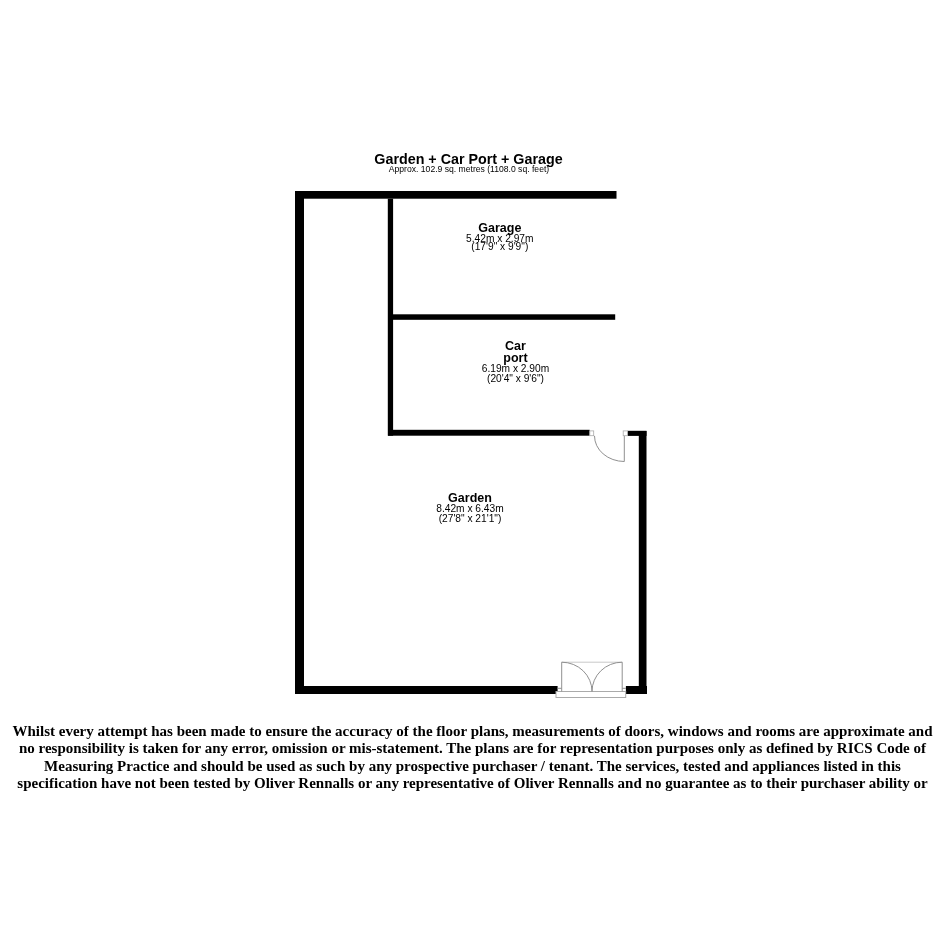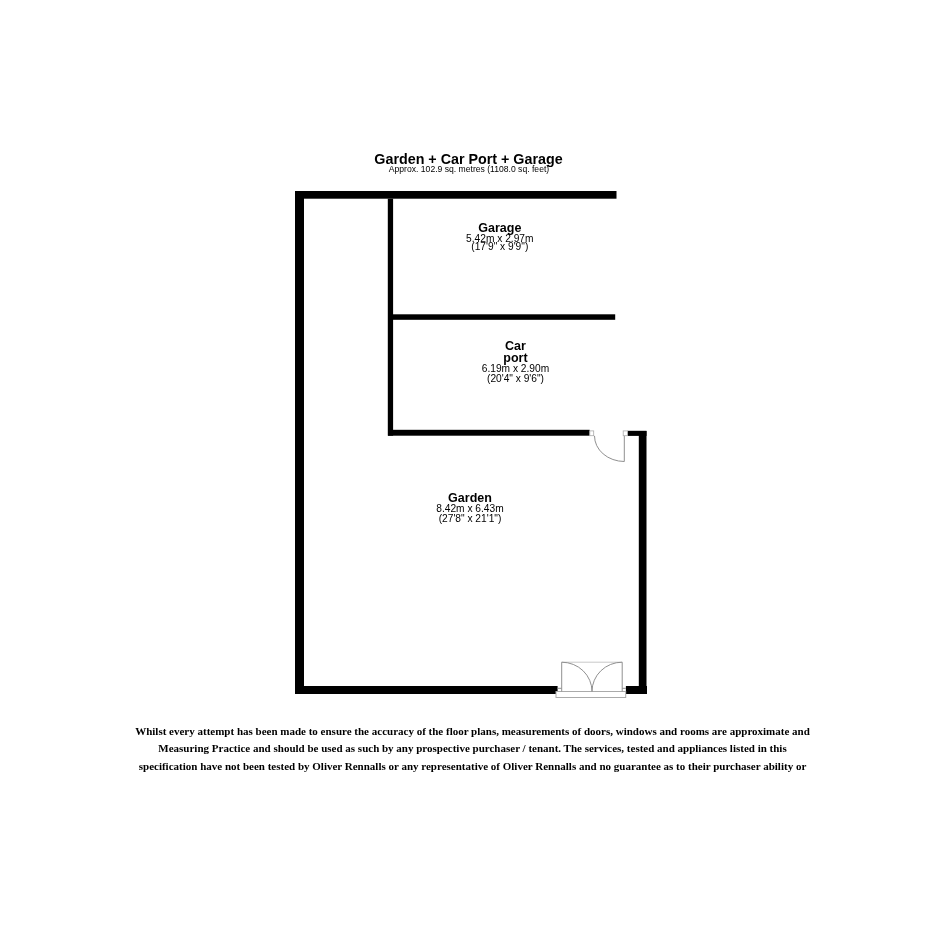--- a/index.html
+++ b/index.html
@@ -72,18 +72,19 @@
     <text x="515.5" y="362.2" font-size="12.5" font-weight="bold">port</text>
     <text x="515.5" y="372.4" font-size="10.2">6.19m x 2.90m</text>
     <text x="515.5" y="381.6" font-size="10.2">(20'4" x 9'6")</text>
 
     <text x="470" y="501.5" font-size="12.5" font-weight="bold">Garden</text>
     <text x="470" y="512" font-size="10.2">8.42m x 6.43m</text>
     <text x="470" y="521.7" font-size="10.2">(27'8" x 21'1")</text>
   </g>
 </svg>
 
-<div class="footer" style="top:722.5px;font-size:11px;line-height:17.6px;">
+<div class="footer" style="top:722.5px;font-size:15px;line-height:17.6px;">
 <div>Whilst every attempt has been made to ensure the accuracy of the floor plans, measurements of doors, windows and rooms are approximate and</div>
+<div>no responsibility is taken for any error, omission or mis-statement. The plans are for representation purposes only as defined by RICS Code of</div>
 <div>Measuring Practice and should be used as such by any prospective purchaser / tenant. The services, tested and appliances listed in this</div>
 <div>specification have not been tested by Oliver Rennalls or any representative of Oliver Rennalls and no guarantee as to their purchaser ability or</div>
 </div>
 </div>
 
 </body></html>

